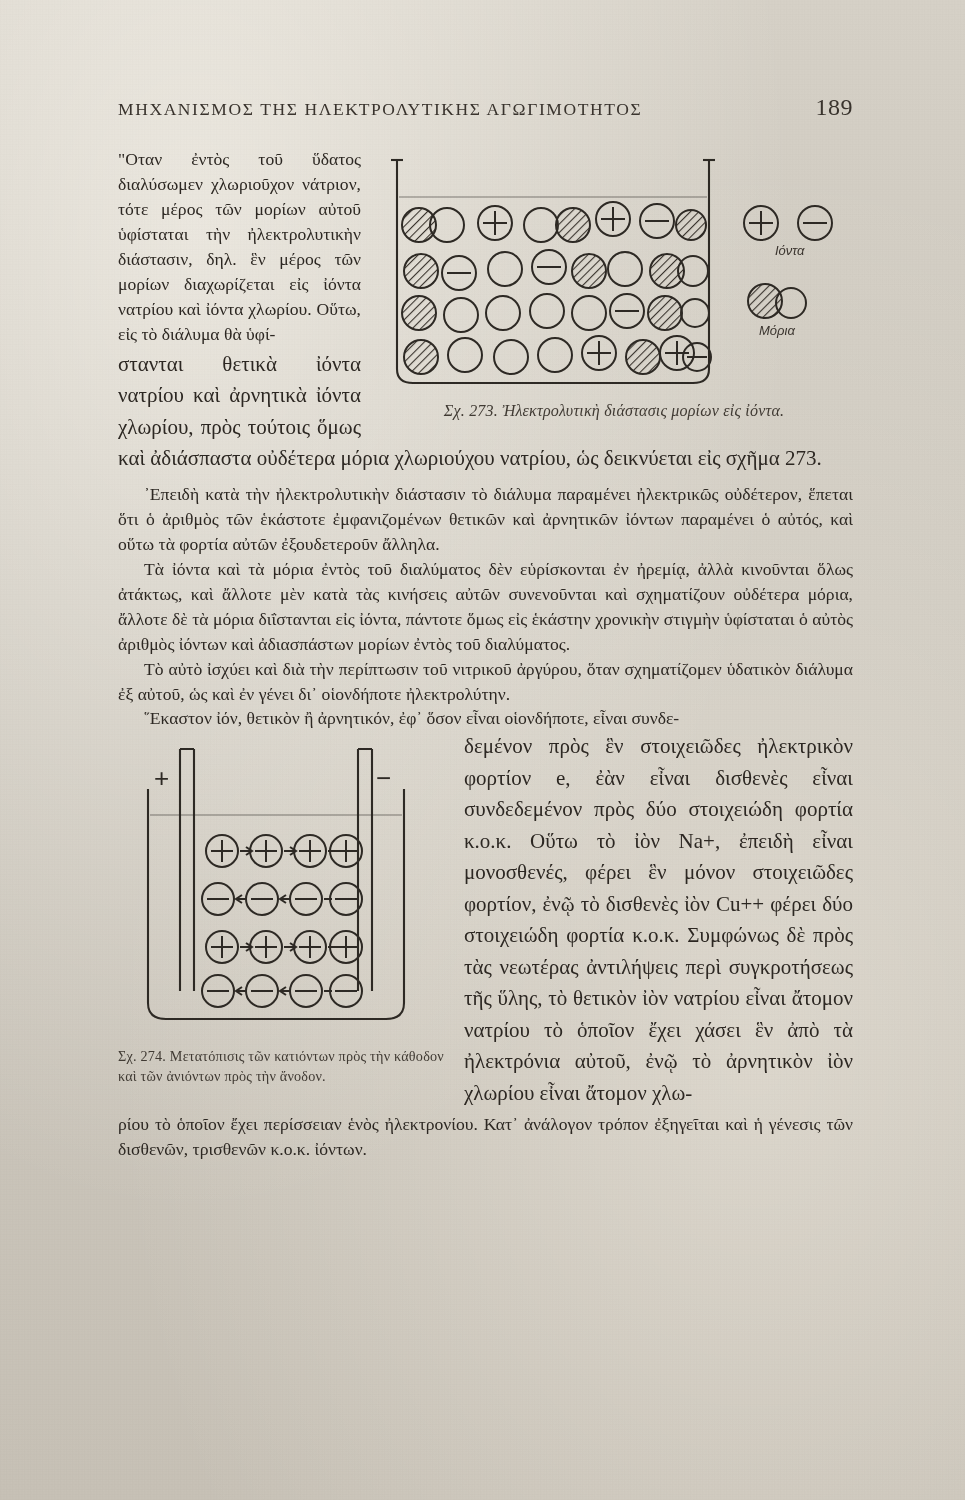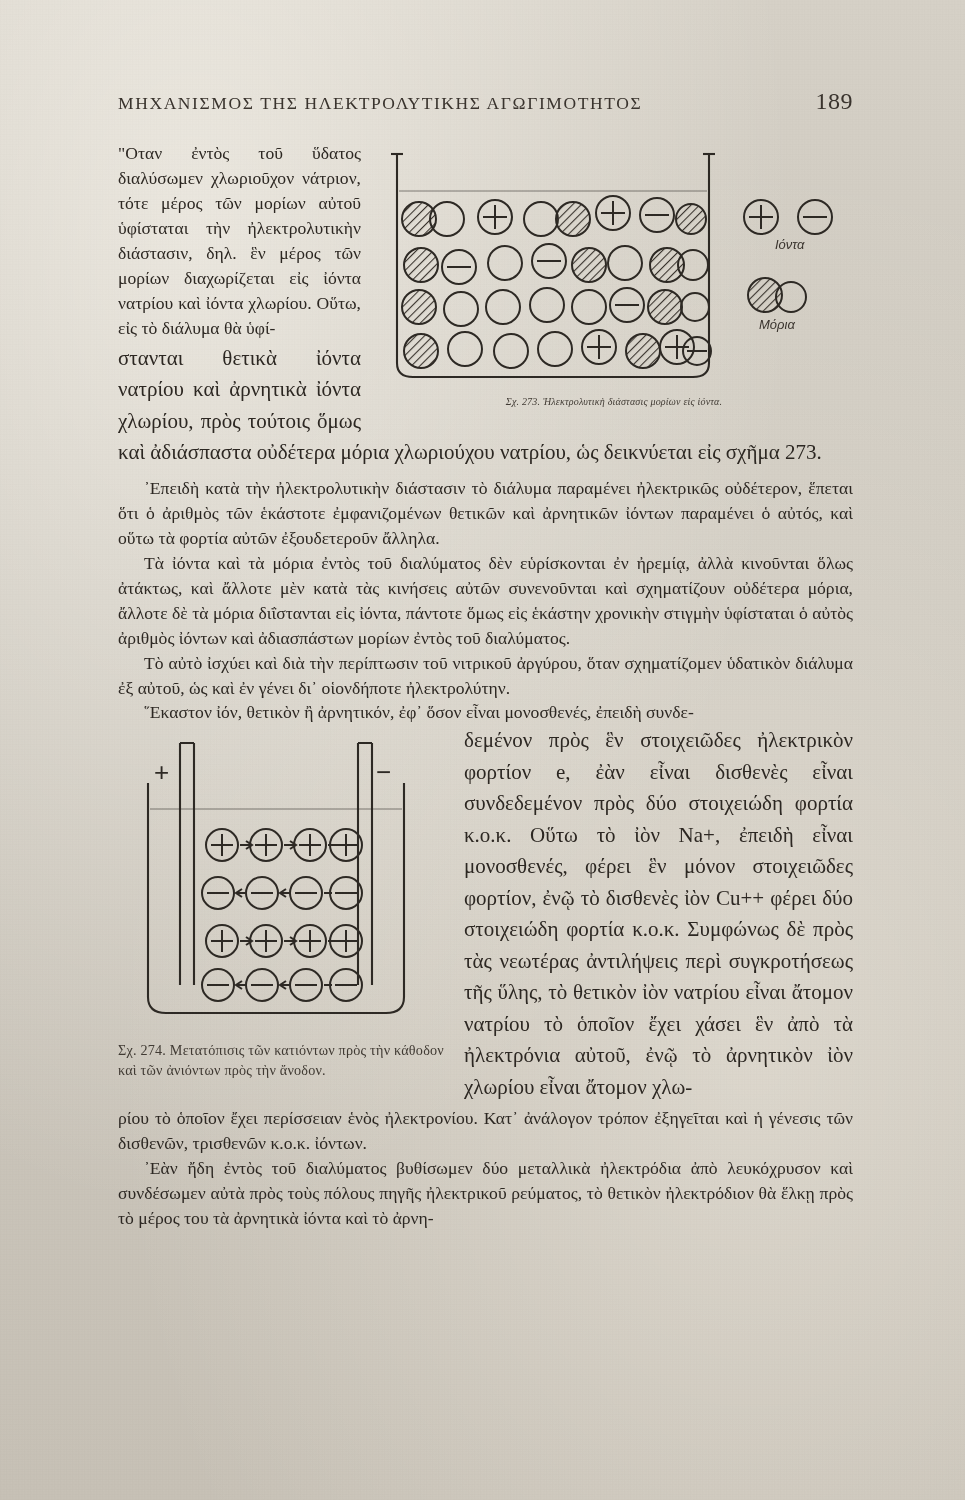--- a/index.html
+++ b/index.html
@@ -29,21 +29,21 @@
     inset: 0;
     pointer-events: none;
     opacity: 0.30;
     background-image:
       repeating-linear-gradient(0deg, rgba(0,0,0,0.035) 0px, rgba(0,0,0,0) 2px, rgba(0,0,0,0.02) 3px, rgba(0,0,0,0) 5px),
       repeating-linear-gradient(90deg, rgba(0,0,0,0.03) 0px, rgba(0,0,0,0) 2px, rgba(0,0,0,0.02) 4px, rgba(0,0,0,0) 6px);
   }
   .content {
     position: absolute;
     left: 118px;
-    top: 88px;
+    top: 94px;
     width: 735px;
   }
   
   .runhead {
     display: flex;
     align-items: baseline;
     justify-content: space-between;
     letter-spacing: 1.6px;
     font-size: 17.5px;
     color: #3a342e;
@@ -65,21 +65,21 @@
 
   
   .fig1-wrap {
     float: right;
     width: 478px;
     margin: 6px 0 6px 14px;
     font-style: italic;
   }
   .fig1-caption {
     text-align: center;
-    font-size: 10px;
+    font-size: 16px;
     color: #413b34;
     margin-top: 4px;
     letter-spacing: 0.2px;
   }
   .narrow-col {
     font-size: 21px;
     line-height: 1.5;
     text-align: justify;
   }
 
@@ -199,21 +199,21 @@
     </div>
 
     <p class="body-top">"Οταν ἐντὸς τοῦ ὕδατος διαλύσωμεν χλωριοῦχον νάτριον, τότε μέρος τῶν μορίων αὐτοῦ ὑφίσταται τὴν ἠλεκτρολυτικὴν διάστασιν, δηλ. ἓν μέρος τῶν μορίων διαχωρίζεται εἰς ἰόντα νατρίου καὶ ἰόντα χλωρίου. Οὕτω, εἰς τὸ διάλυμα θὰ ὑφί-</p>
     <p class="narrow-col">στανται θετικὰ ἰόντα νατρίου καὶ ἀρνητικὰ ἰόντα χλωρίου, πρὸς τούτοις ὅμως καὶ ἀδιάσπαστα οὐδέτερα μόρια χλωριούχου νατρίου, ὡς δεικνύεται εἰς σχῆμα 273.</p>
 
     <div style="clear: both;"></div>
 
     <p class="indent" style="margin-top:7px;">᾿Επειδὴ κατὰ τὴν ἠλεκτρολυτικὴν διάστασιν τὸ διάλυμα παραμένει ἠλεκτρικῶς οὐδέτερον, ἕπεται ὅτι ὁ ἀριθμὸς τῶν ἑκάστοτε ἐμφανιζομένων θετικῶν καὶ ἀρνητικῶν ἰόντων παραμένει ὁ αὐτός, καὶ οὕτω τὰ φορτία αὐτῶν ἐξουδετεροῦν ἄλληλα.</p>
     <p class="indent">Τὰ ἰόντα καὶ τὰ μόρια ἐντὸς τοῦ διαλύματος δὲν εὑρίσκονται ἐν ἠρεμίᾳ, ἀλλὰ κινοῦνται ὅλως ἀτάκτως, καὶ ἄλλοτε μὲν κατὰ τὰς κινήσεις αὐτῶν συνενοῦνται καὶ σχηματίζουν οὐδέτερα μόρια, ἄλλοτε δὲ τὰ μόρια διΐστανται εἰς ἰόντα, πάντοτε ὅμως εἰς ἑκάστην χρονικὴν στιγμὴν ὑφίσταται ὁ αὐτὸς ἀριθμὸς ἰόντων καὶ ἀδιασπάστων μορίων ἐντὸς τοῦ διαλύματος.</p>
     <p class="indent">Τὸ αὐτὸ ἰσχύει καὶ διὰ τὴν περίπτωσιν τοῦ νιτρικοῦ ἀργύρου, ὅταν σχηματίζομεν ὑδατικὸν διάλυμα ἐξ αὐτοῦ, ὡς καὶ ἐν γένει δι᾽ οἱονδήποτε ἠλεκτρολύτην.</p>
-    <p class="indent">῞Εκαστον ἰόν, θετικὸν ἢ ἀρνητικόν, ἐφ᾽ ὅσον εἶναι μονοσθενές, ἐπειδὴ συνδε-</p>
+    <p class="indent">῞Εκαστον ἰόν, θετικὸν ἢ ἀρνητικόν, ἐφ᾽ ὅσον εἶναι οἱονδήποτε, εἶναι συνδε-</p>
 
     <div class="fig2-wrap">
       <svg width="330" height="300" viewBox="0 0 330 300">
         <g class="ink" stroke-width="2.1">
 
           <path d="M30 48 L30 262 Q30 278 48 278 L268 278 Q286 278 286 262 L286 48"></path>
 
           <path d="M62 8 L62 250 M76 8 L76 250 M62 8 L76 8"></path>
           <path d="M240 8 L240 250 M254 8 L254 250 M240 8 L254 8"></path>
 
@@ -275,17 +275,16 @@
         </g>
       </svg>
       <div class="fig2-caption">Σχ. 274. Μετατόπισις τῶν κατιόντων πρὸς τὴν κάθοδον καὶ τῶν ἀνιόντων πρὸς τὴν ἄνοδον.</div>
     </div>
 
     <p class="narrow-col">δεμένον πρὸς ἓν στοιχειῶδες ἠλεκτρικὸν φορτίον e, ἐὰν εἶναι δισθενὲς εἶναι συνδεδεμένον πρὸς δύο στοιχειώδη φορτία κ.ο.κ. Οὕτω τὸ ἰὸν Na+, ἐπειδὴ εἶναι μονοσθενές, φέρει ἓν μόνον στοιχειῶδες φορτίον, ἐνῷ τὸ δισθενὲς ἰὸν Cu++ φέρει δύο στοιχειώδη φορτία κ.ο.κ. Συμφώνως δὲ πρὸς τὰς νεωτέρας ἀντιλήψεις περὶ συγκροτήσεως τῆς ὕλης, τὸ θετικὸν ἰὸν νατρίου εἶναι ἄτομον νατρίου τὸ ὁποῖον ἔχει χάσει ἓν ἀπὸ τὰ ἠλεκτρόνια αὐτοῦ, ἐνῷ τὸ ἀρνητικὸν ἰὸν χλωρίου εἶναι ἄτομον χλω-</p>
 
     <div style="clear: both;"></div>
 
     <p style="margin-top:3px;">ρίου τὸ ὁποῖον ἔχει περίσσειαν ἑνὸς ἠλεκτρονίου. Κατ᾽ ἀνάλογον τρόπον ἐξηγεῖται καὶ ἡ γένεσις τῶν δισθενῶν, τρισθενῶν κ.ο.κ. ἰόντων.</p>
-    <p class="indent">᾿Εὰν ἤδη ἐντὸς τοῦ διαλύματος βυθίσωμεν δύο μεταλλικὰ ἠλεκτρόδια ἀπὸ λευκόχρυσον καὶ συνδέσωμεν αὐτὰ πρὸς τοὺς πόλους πηγῆς ἠλεκτρικοῦ ρεύματος, τὸ θετικὸν ἠλεκτρόδιον θὰ ἕλκῃ πρὸς τὸ μέρος του τὰ ἀρνητικὰ ἰόντα καὶ τὸ ἀρνη-</p>
 
   </div>
   <div class="grain"></div>
 </div>
 
 </body></html>

